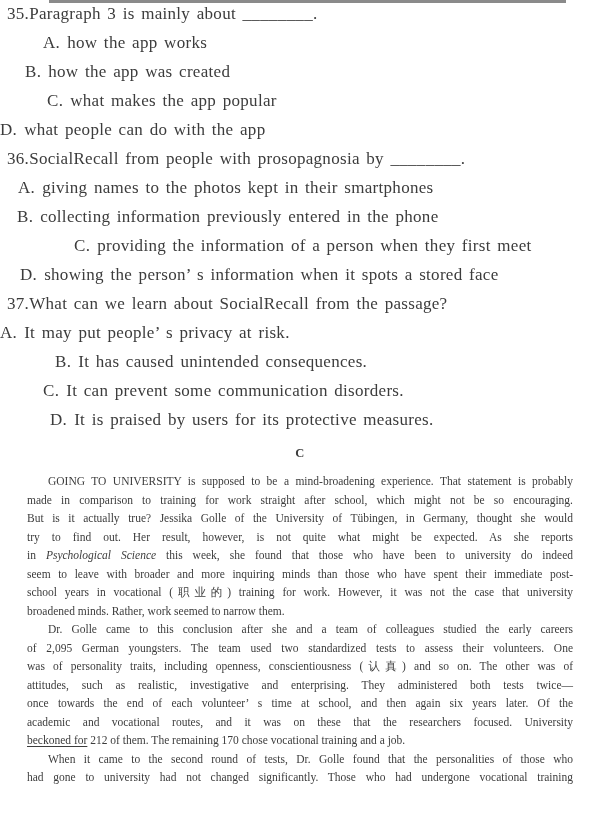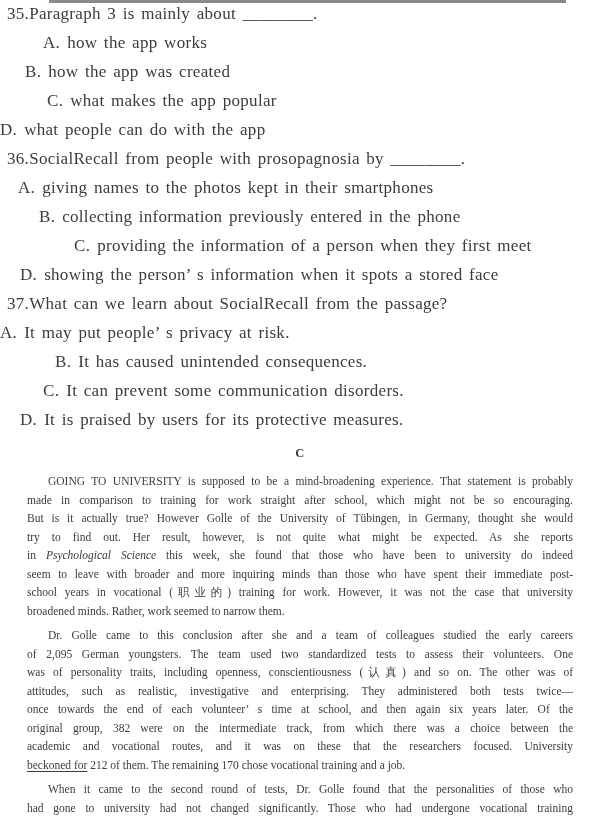--- a/index.html
+++ b/index.html
@@ -37,21 +37,21 @@
     line-height:18px;
     letter-spacing:0.5px;
   }
   .passage {
     margin:0 27px;
     width:546px;
     font-size:11.5px;
   }
   .para { margin:0; }
   .passage .para:first-of-type { margin-top:4px; }
-  .para + .para { margin-top:6px; }
+  .para + .para { }
   .pline {
     line-height:18.5px;
     text-align:justify;
     text-align-last:justify;
   }
   .pline.short { text-align-last:left; }
   .pline.indent { text-indent:21px; }
   .ital { font-style:italic; }
   .u { text-decoration:underline; text-underline-offset:2px; }
 </style>
@@ -79,21 +79,21 @@
     <div class="qrow" style="">
       <span class="olabel">D.</span><span class="otext">what people can do with the app</span>
     </div>
 
     <div class="qrow stem">
       <span class="qnum">36.</span><span class="qtext">SocialRecall from people with prosopagnosia by ________.</span>
     </div>
     <div class="qrow" style="padding-left:18px">
       <span class="olabel">A.</span><span class="otext">giving names to the photos kept in their smartphones</span>
     </div>
-    <div class="qrow" style="padding-left:39px">
+    <div class="qrow" style="padding-left:17px">
       <span class="olabel">B.</span><span class="otext">collecting information previously entered in the phone</span>
     </div>
     <div class="qrow" style="padding-left:74px">
       <span class="olabel">C.</span><span class="otext">providing the information of a person when they first meet</span>
     </div>
     <div class="qrow" style="padding-left:20px">
       <span class="olabel">D.</span><span class="otext">showing the person’ s information when it spots a stored face</span>
     </div>
 
     <div class="qrow stem">
@@ -101,52 +101,51 @@
     </div>
     <div class="qrow" style="">
       <span class="olabel">A.</span><span class="otext">It may put people’ s privacy at risk.</span>
     </div>
     <div class="qrow" style="padding-left:55px">
       <span class="olabel">B.</span><span class="otext">It has caused unintended consequences.</span>
     </div>
     <div class="qrow" style="padding-left:43px">
       <span class="olabel">C.</span><span class="otext">It can prevent some communication disorders.</span>
     </div>
-    <div class="qrow" style="padding-left:20px">
+    <div class="qrow" style="padding-left:50px">
       <span class="olabel">D.</span><span class="otext">It is praised by users for its protective measures.</span>
     </div>
 
   </section>
 
   <div class="section-label">C</div>
 
   <section class="passage">
 
     <div class="para">
       <div class="pline indent">GOING TO UNIVERSITY  is supposed to be a mind-broadening experience. That statement is probably</div>
       <div class="pline">made in comparison to training for work straight after school, which might not be so encouraging.</div>
-      <div class="pline">But is it actually true? However Golle of the University of Tübingen, in Germany, thought she would</div>
+      <div class="pline">But is it actually true? Jessika Golle of the University of Tübingen, in Germany, thought she would</div>
       <div class="pline">try to find out. Her result, however, is not quite what might be expected. As she reports</div>
       <div class="pline">
         <span>in</span>
         <span class="ital">Psychological Science</span>
         <span>this week, she found that those who have been to university do indeed</span>
       </div>
       <div class="pline">seem to leave with broader and more inquiring minds than those who have spent their immediate post-</div>
       <div class="pline">school years in vocational (职业的) training for work. However, it was not the case that university</div>
       <div class="pline short">broadened minds. Rather, work seemed to narrow them.</div>
     </div>
 
     <div class="para">
       <div class="pline indent">Dr. Golle came to this conclusion after she and a team of colleagues studied the early careers</div>
       <div class="pline">of 2,095 German youngsters. The team used two standardized tests to assess their volunteers. One</div>
       <div class="pline">was of personality traits, including openness, conscientiousness (认真) and so on. The other was of</div>
       <div class="pline">attitudes, such as realistic, investigative and enterprising. They administered both tests twice—</div>
       <div class="pline">once towards the end of each volunteer’ s time at school, and then again six years later. Of the</div>
-      <div class="pline">original group, 382 were on the intermediate track, from which there was a choice between the</div>
       <div class="pline">academic and vocational routes, and it was on these that the researchers focused. University</div>
       <div class="pline short"><span class="u">beckoned for</span><span> 212 of them. The remaining 170 chose vocational training and a job.</span></div>
     </div>
 
     <div class="para">
       <div class="pline indent">When it came to the second round of tests, Dr. Golle found that the personalities of those who</div>
       <div class="pline">had gone to university had not changed significantly. Those who had undergone vocational training</div>
     </div>
 
   </section>

